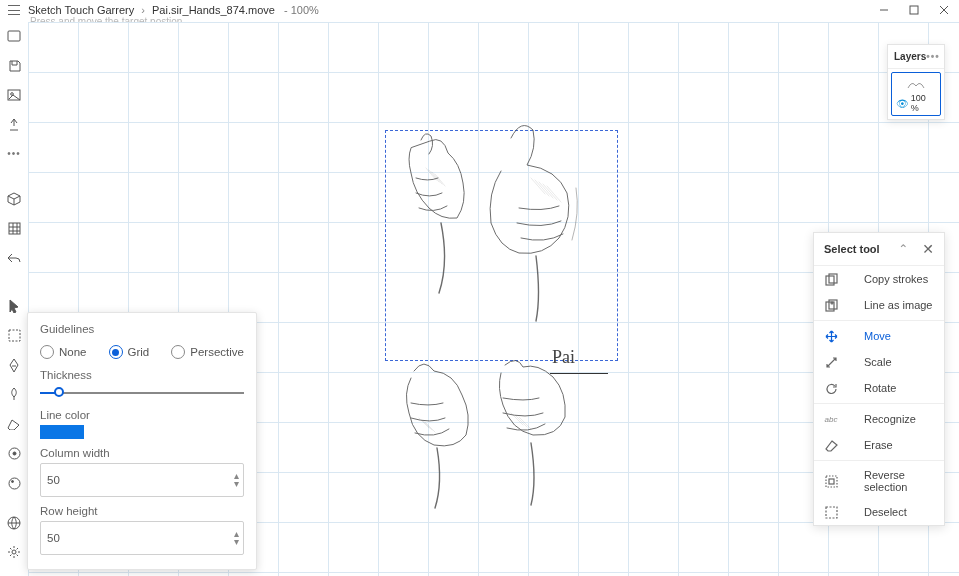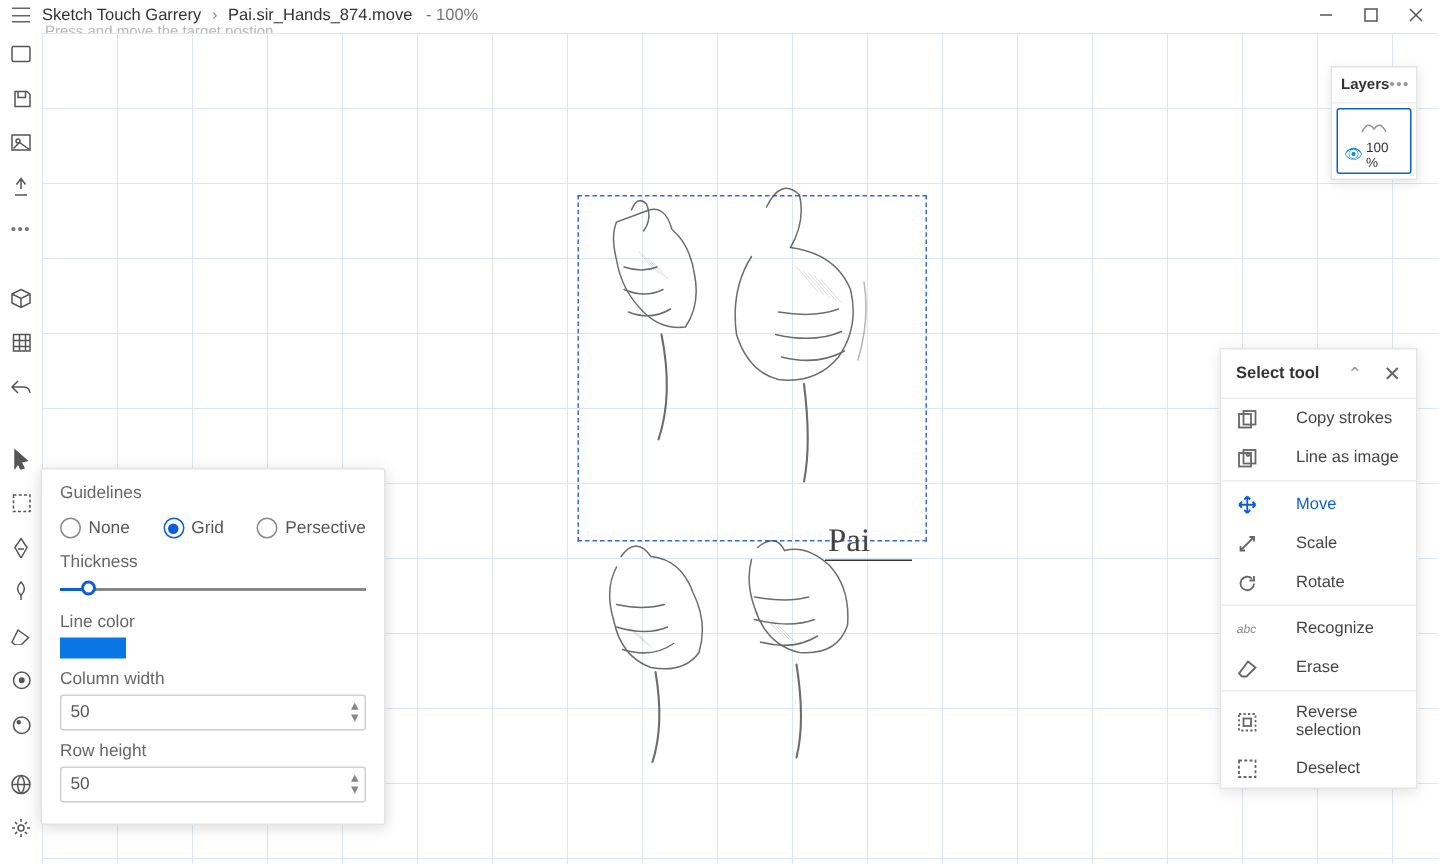--- a/index.html
+++ b/index.html
@@ -24,37 +24,37 @@
 
 .toolbar{position:absolute;left:0;top:22px;width:28px;bottom:0;background:#fff;display:flex;flex-direction:column;align-items:center;padding-top:4px;gap:10px;}
 .toolbar .tbtn{width:20px;height:20px;display:flex;align-items:center;justify-content:center;}
 .toolbar .tbtn svg{stroke:#555;fill:none;}
 .toolbar .grow{flex:1}
 .toolbar .dots{letter-spacing:1px;color:#777;font-size:10px;line-height:6px;}
 
 .selection{position:absolute;border:1px dashed #3b67d6;left:357px;top:108px;width:233px;height:231px;}
 
 .sketch{position:absolute;left:353px;top:96px;width:240px;height:405px;opacity:.9;}
-.signature{position:absolute;left:524px;top:325px;font-family:'Segoe Script',cursive;font-size:22px;color:#444;}
+.signature{position:absolute;left:524px;top:325px;font-family:'Segoe Script',cursive;font-size:18px;color:#444;}
 .underline{position:absolute;left:522px;top:351px;width:58px;height:0;border-top:1px solid #333;}
 
 .panel{position:absolute;left:27px;top:312px;width:230px;background:#fff;border:1px solid #e4e4e4;border-radius:2px;box-shadow:0 2px 10px rgba(0,0,0,.15);padding:10px 12px 14px;font-size:11.5px;color:#555;}
 .panel .ptitle{margin-bottom:10px;color:#666;}
 .radios{display:flex;align-items:center;gap:22px;margin-bottom:10px;}
 .radio{display:flex;align-items:center;gap:5px;}
 .rcir{width:14px;height:14px;border:1.5px solid #888;border-radius:50%;display:flex;align-items:center;justify-content:center;}
 .rcir.sel{border-color:#0a5fd9}
 .rcir.sel::after{content:"";width:7px;height:7px;background:#0a5fd9;border-radius:50%;}
 .plabel{margin:8px 0 4px;color:#666}
 .slider{position:relative;height:16px;margin-bottom:2px;}
 .slider .track{position:absolute;left:0;right:0;top:7px;height:2px;background:#888;}
 .slider .fill{position:absolute;left:0;width:18px;top:7px;height:2px;background:#0a5fd9}
 .slider .thumb{position:absolute;left:14px;top:2px;width:10px;height:10px;border:2px solid #0a5fd9;background:#fff;border-radius:50%;}
 .colorswatch{width:44px;height:14px;background:#0a76e6;margin-top:2px;}
-.numbox{width:100%;height:24px;border:1px solid #d0d0d0;border-radius:2px;display:flex;align-items:center;padding:1px 6px;position:relative;margin-top:2px;}
+.numbox{width:100%;height:24px;border:1px solid #d0d0d0;border-radius:2px;display:flex;align-items:center;padding:16px 6px;position:relative;margin-top:2px;}
 .numbox .spn{position:absolute;right:4px;font-size:10px;color:#888;line-height:8px}
 
 .layers{position:absolute;right:14px;top:16px;width:58px;background:#fff;border:1px solid #e4e4e4;box-shadow:0 2px 8px rgba(0,0,0,.1);font-size:11px;margin-top:28px;}
 .layers .lh{padding:6px 6px;font-weight:600;border-bottom:1px solid #eee;display:flex;align-items:center;justify-content:space-between;font-size:10px;}
 .layers .ellip{color:#999;letter-spacing:1px;font-size:10px;}
 .layers .lrow{padding:4px 4px 2px;border:1px solid #0a5fd9;margin:3px;border-radius:2px;display:flex;flex-direction:column;align-items:center;}
 .layers .thumb{width:40px;height:14px;margin-bottom:2px;display:flex;align-items:center;justify-content:center;}
 .layers .pct{font-size:9px;color:#333;display:flex;align-items:center;gap:2px;}
 .eye{color:#0a8fd9;font-size:10px;}
 

